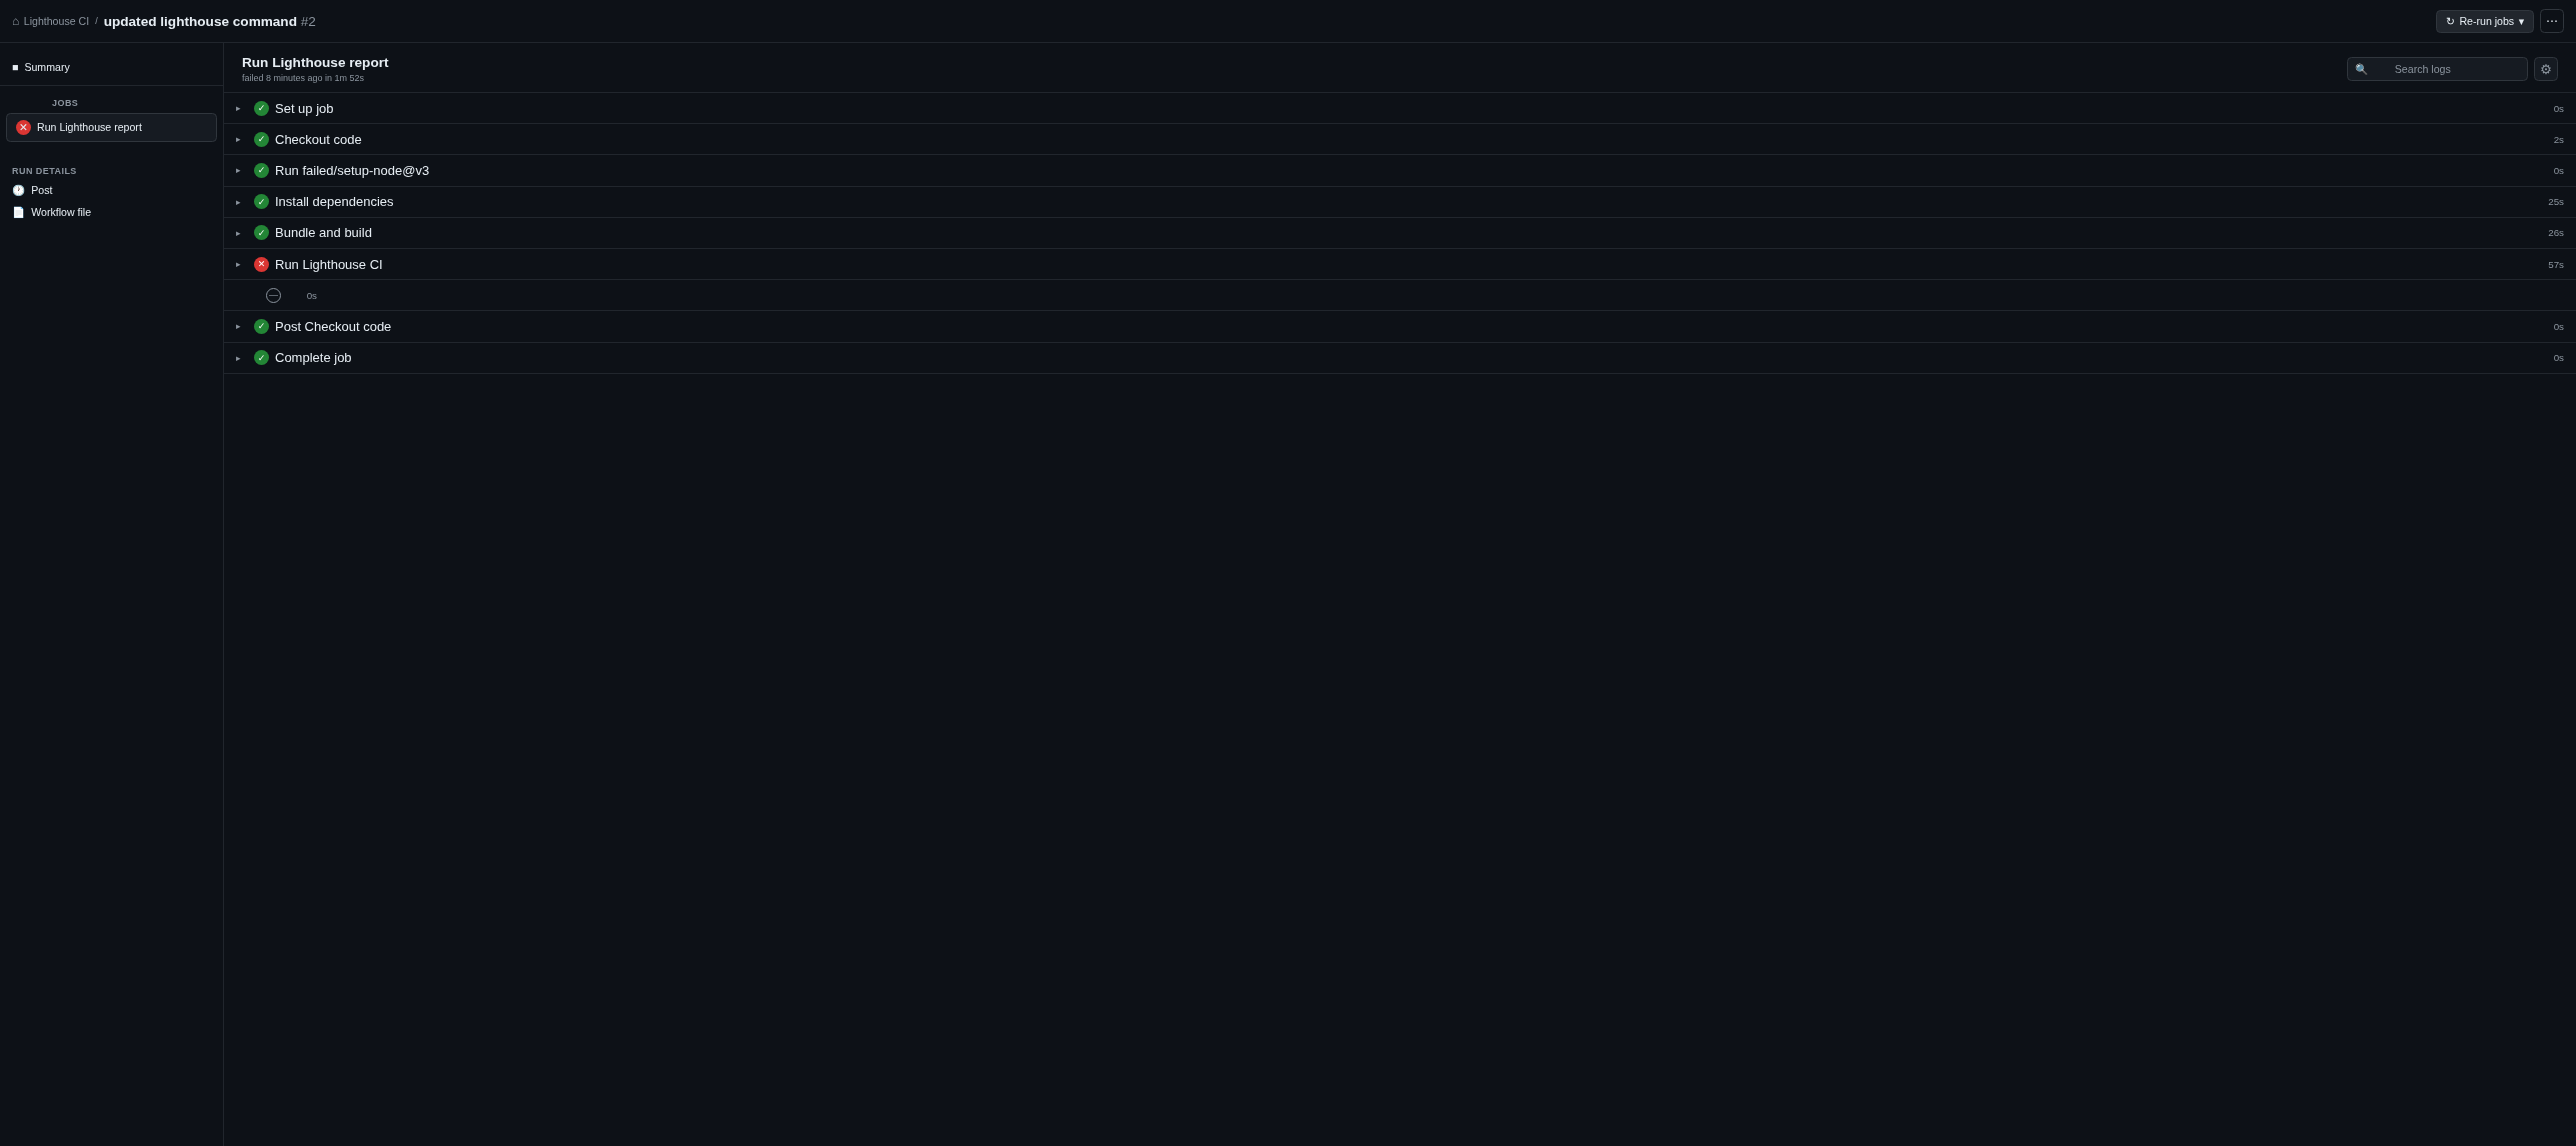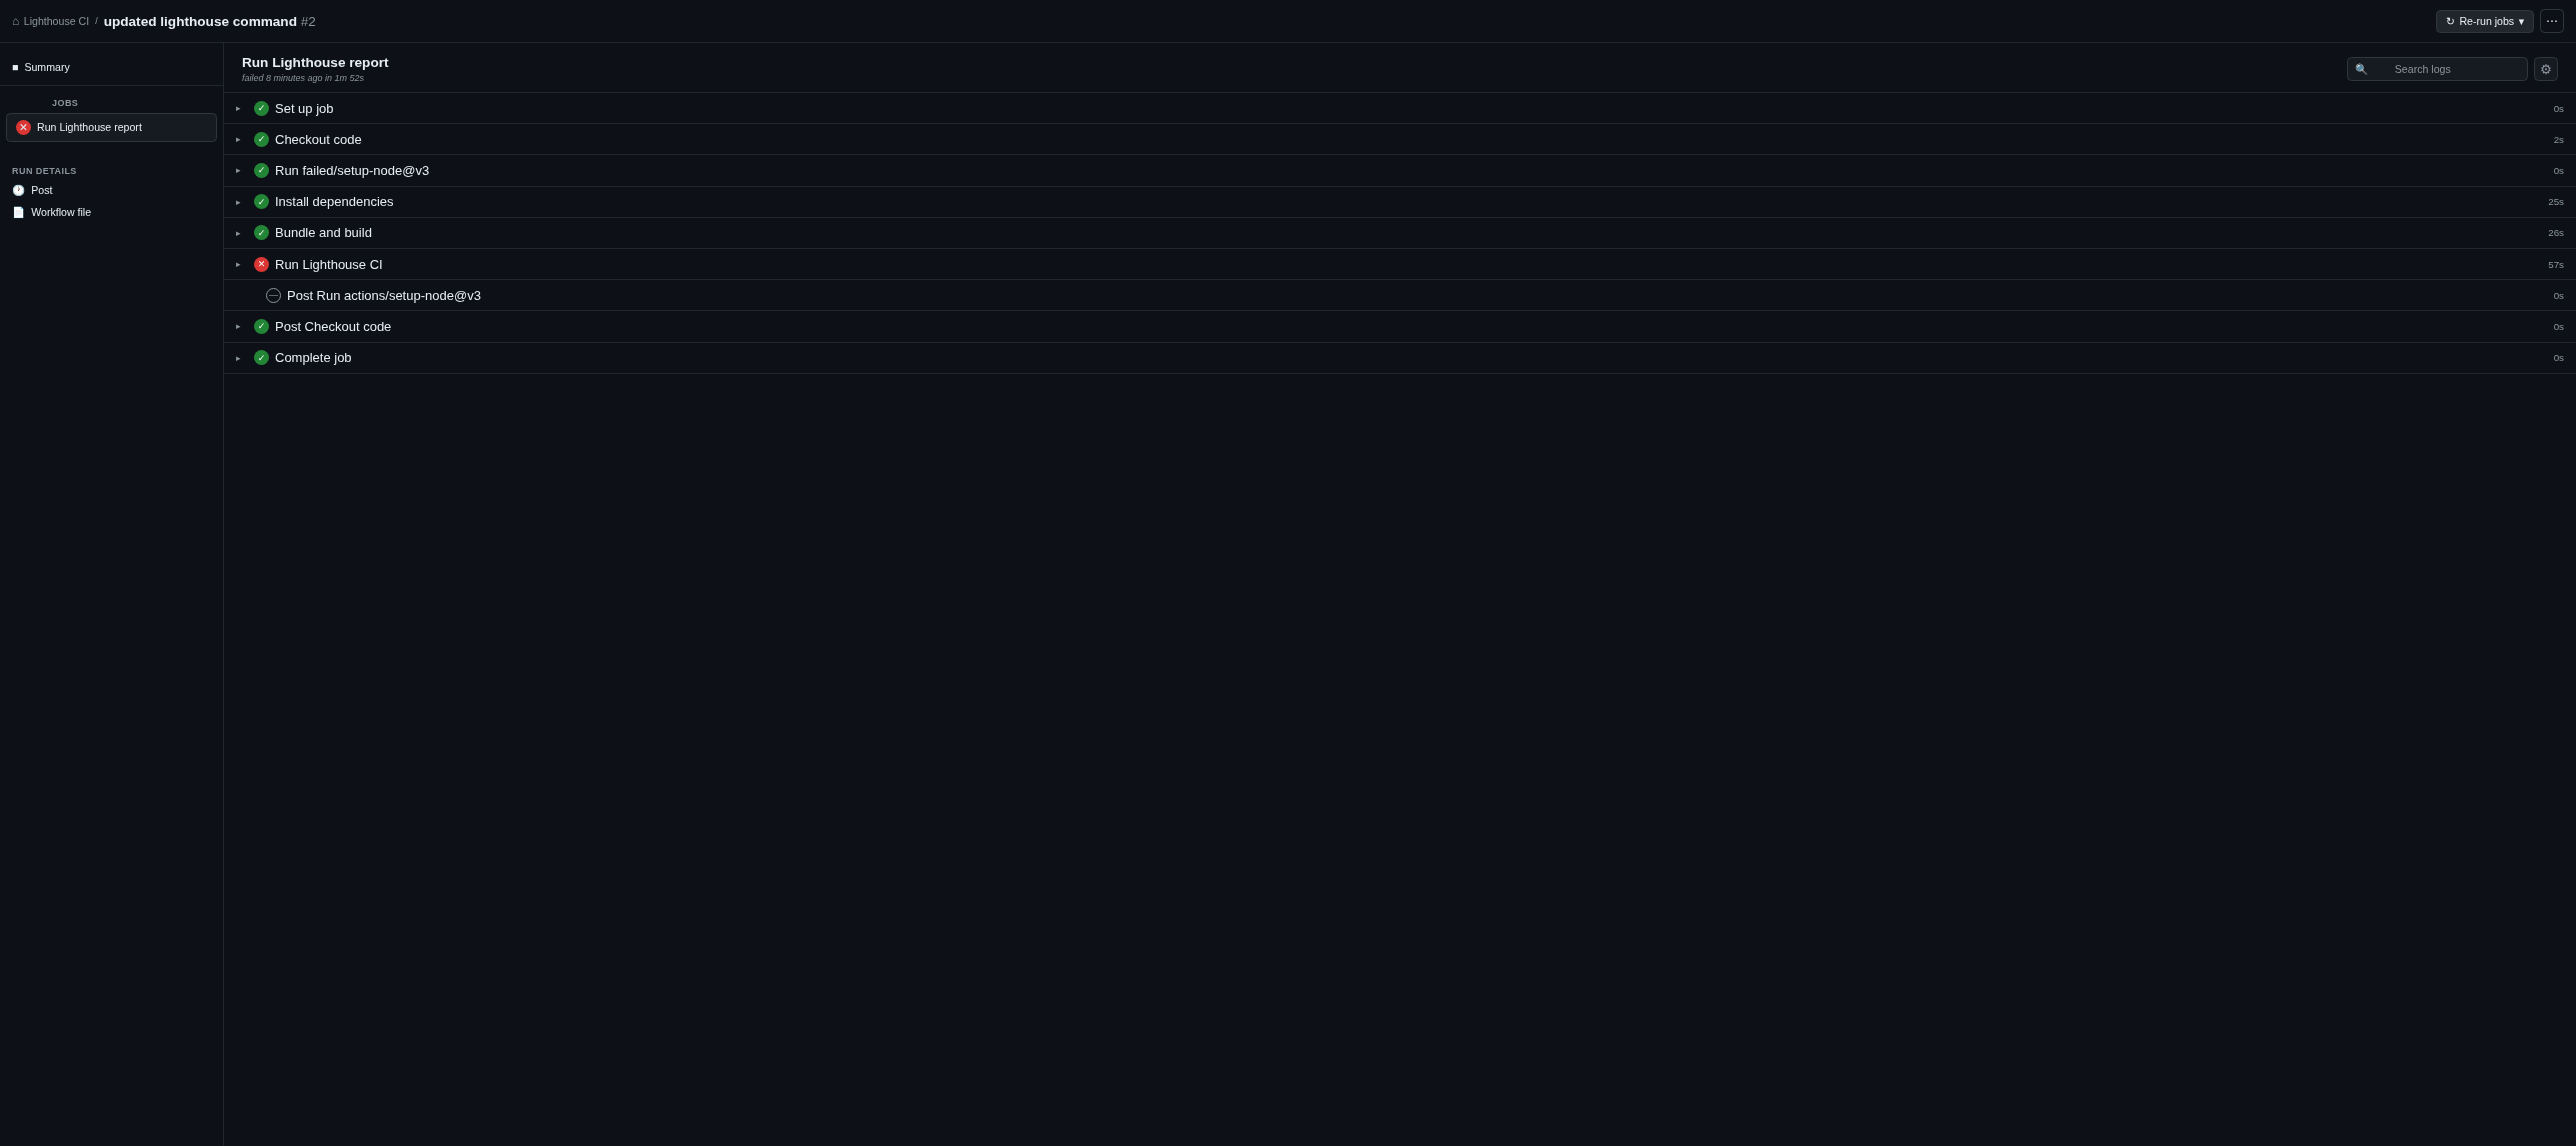--- a/index.html
+++ b/index.html
@@ -209,21 +209,20 @@
     .job-header-left h2 {
       font-size: 13.6px;
       font-weight: 600;
       color: #e6edf3;
       margin-bottom: 3px;
     }
 
     .job-header-left .job-status-text {
       font-size: 9px;
       color: #8b949e;
-      font-style: italic;
     }
 
     .job-header-right {
       display: flex;
       align-items: center;
       gap: 6px;
     }
 
     .search-input-wrapper {
       display: flex;
@@ -469,21 +468,20 @@
 
         <div class="step-row">
           <span class="step-chevron">▸</span>
           <span class="step-icon icon-failed">✕</span>
           <span class="step-name">Run Lighthouse CI</span>
           <span class="step-duration">57s</span>
         </div>
 
         <div class="step-row step-row-sub">
           <span class="step-icon icon-skipped">―</span>
-          <span class="step-name">Post Run actions/setup-node@v3</span>
           <span class="step-duration">0s</span>
         </div>
 
         <div class="step-row">
           <span class="step-chevron">▸</span>
           <span class="step-icon icon-success-green">✓</span>
           <span class="step-name">Post Checkout code</span>
           <span class="step-duration">0s</span>
         </div>
 

